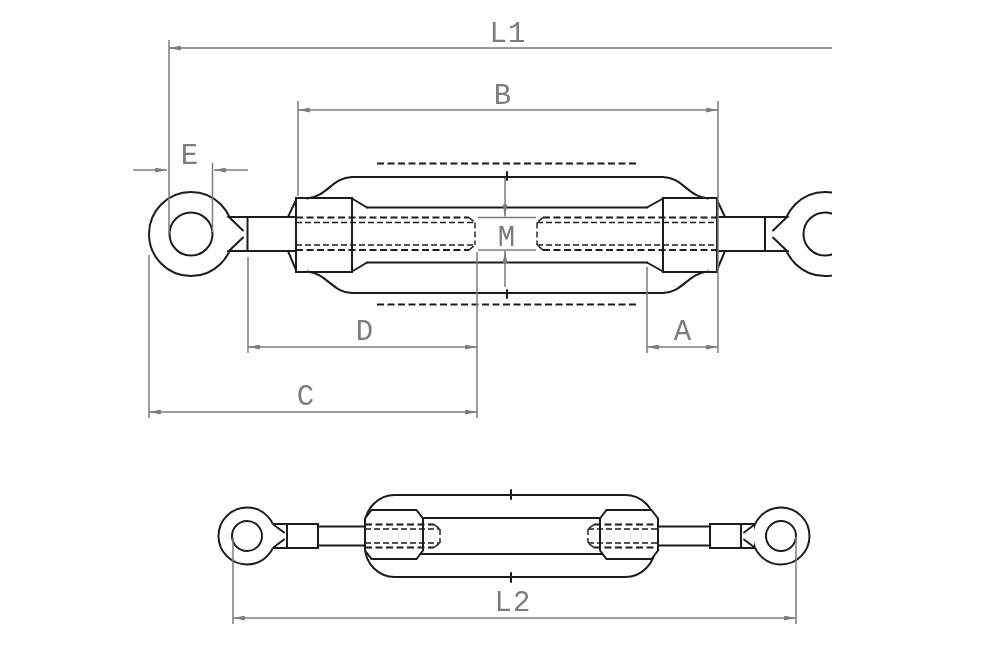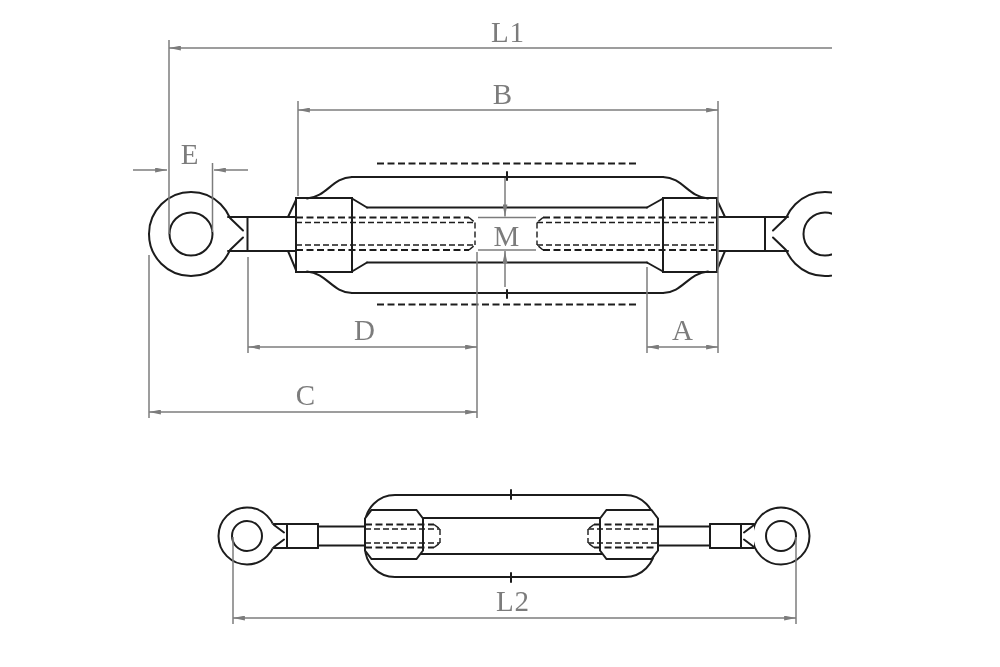--- a/index.html
+++ b/index.html
@@ -1,17 +1,17 @@
 <!DOCTYPE html>
 <html><head>
 <meta charset="utf-8">
 <style>
   html,body{margin:0;padding:0;background:#ffffff;}
   .stage{position:relative;width:832px;height:667px;background:#ffffff;overflow:hidden;
-         font-family:Liberation Serif, serif;}
+         font-family:Liberation Mono, monospace;}
   svg{display:block}
   
   .pl{stroke:#1c1c1c;stroke-width:2;fill:none;stroke-linecap:round;}
   .plf{stroke:#1c1c1c;stroke-width:2;fill:#ffffff;}
   .hid{stroke:#1c1c1c;stroke-width:1.8;fill:none;stroke-dasharray:7 3.5;stroke-linecap:butt;}
   .hid2{stroke:#1c1c1c;stroke-width:1.4;fill:none;stroke-dasharray:6 3;stroke-linecap:butt;}
   .wh{fill:#ffffff;stroke:none;}
   
   .dim{stroke:#7c7c7c;stroke-width:1.5;fill:none;stroke-linecap:butt;}
   .dimtxt{fill:#7c7c7c;font-size:29px;letter-spacing:1px;}

